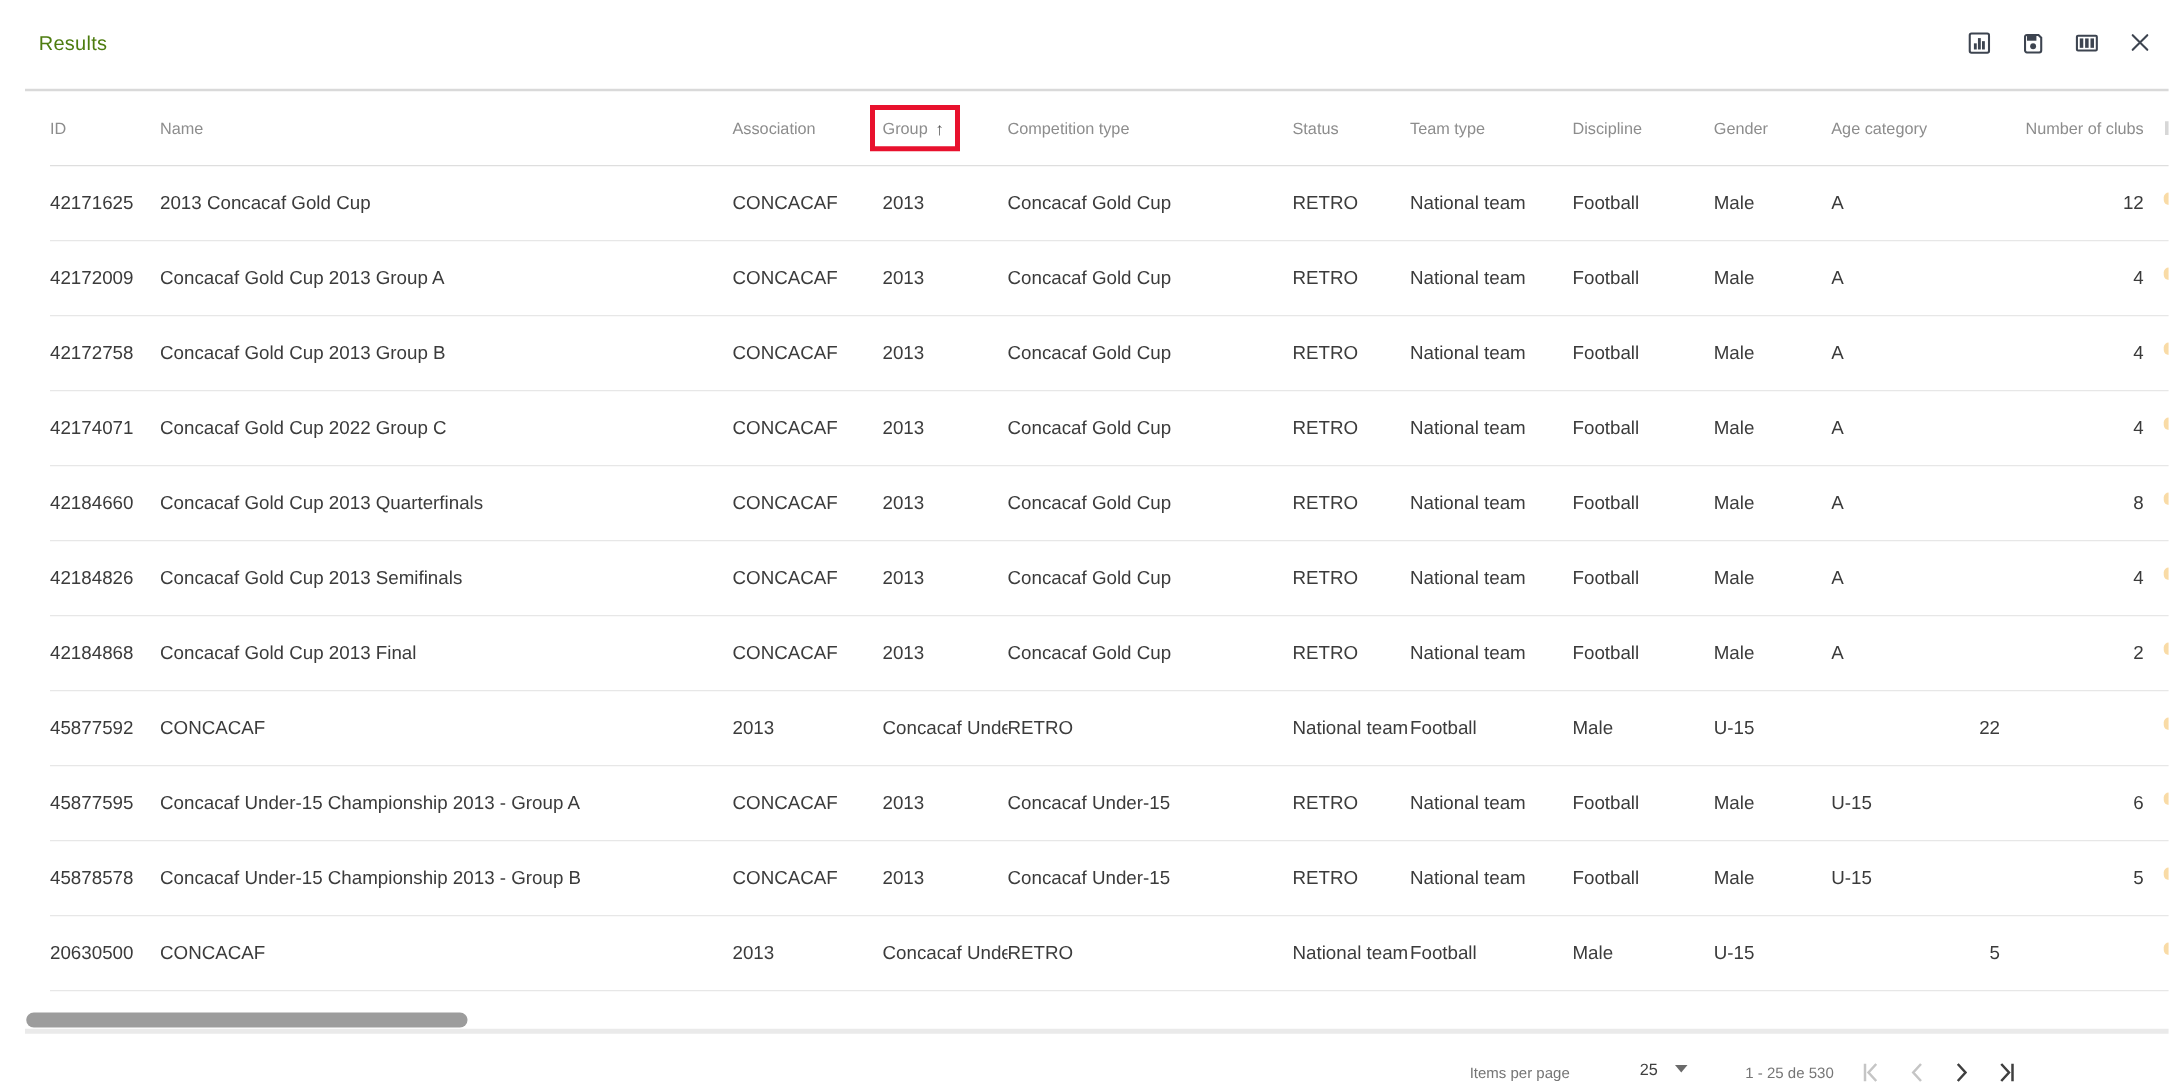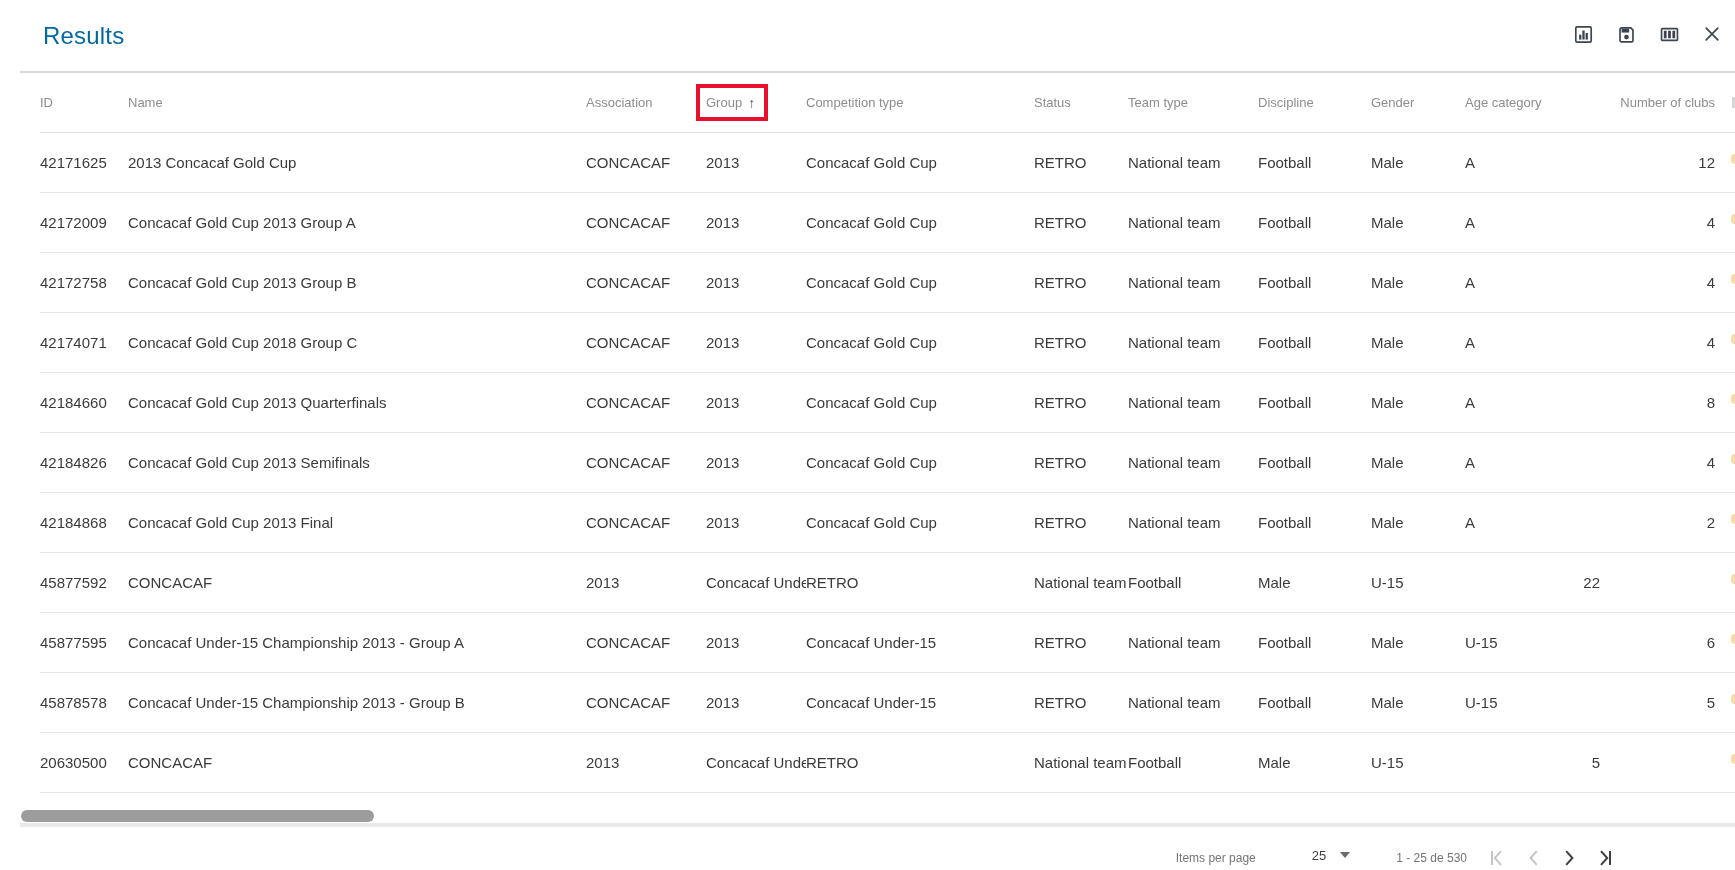--- a/index.html
+++ b/index.html
@@ -9,21 +9,21 @@
     --nav-enabled:#3f3f3f; --nav-disabled:#c5c5c5; --cutoff-marker:#f6c877;
   }
   *{box-sizing:border-box;}
   html,body{margin:0;padding:0;}
   body{
     width:1735px;height:870px;position:relative;overflow:hidden;background:#fff;
     font-family:"Liberation Sans","DejaVu Sans",sans-serif;color:var(--cell-text);
   }
   
   .panel-header{display:flex;align-items:center;height:71px;padding:0 11px 0 31px;}
-  .panel-title{font-size:24px;color:#0369a1;flex:1;letter-spacing:.2px;margin-left:12px;}
+  .panel-title{font-size:16px;color:#4d7c0f;flex:1;letter-spacing:.2px;}
   .toolbar{display:flex;align-items:center;gap:19px;}
   .icon-btn{width:24px;height:24px;border:none;background:none;padding:0;display:flex;
     align-items:center;justify-content:center;cursor:pointer;color:var(--toolbar-icon);}
   .title-divider{height:2px;background:var(--title-divider);margin-left:20px;}
   
   .grid-row{
     display:grid;
     grid-template-columns:88px 458px 120px 100px 228px 94px 130px 113px 94px 135px 115px;
     align-items:center;margin-left:40px;position:relative;
   }
@@ -182,21 +182,21 @@
       <div class="cell">RETRO</div>
       <div class="cell">National team</div>
       <div class="cell">Football</div>
       <div class="cell">Male</div>
       <div class="cell">A</div>
       <div class="cell right">4</div>
       <span class="cutoff-dot"></span>
     </div>
     <div class="grid-row row">
       <div class="cell">42174071</div>
-      <div class="cell">Concacaf Gold Cup 2018 Group C</div>
+      <div class="cell">Concacaf Gold Cup 2022 Group C</div>
       <div class="cell">CONCACAF</div>
       <div class="cell">2013</div>
       <div class="cell">Concacaf Gold Cup</div>
       <div class="cell">RETRO</div>
       <div class="cell">National team</div>
       <div class="cell">Football</div>
       <div class="cell">Male</div>
       <div class="cell">A</div>
       <div class="cell right">4</div>
       <span class="cutoff-dot"></span>

